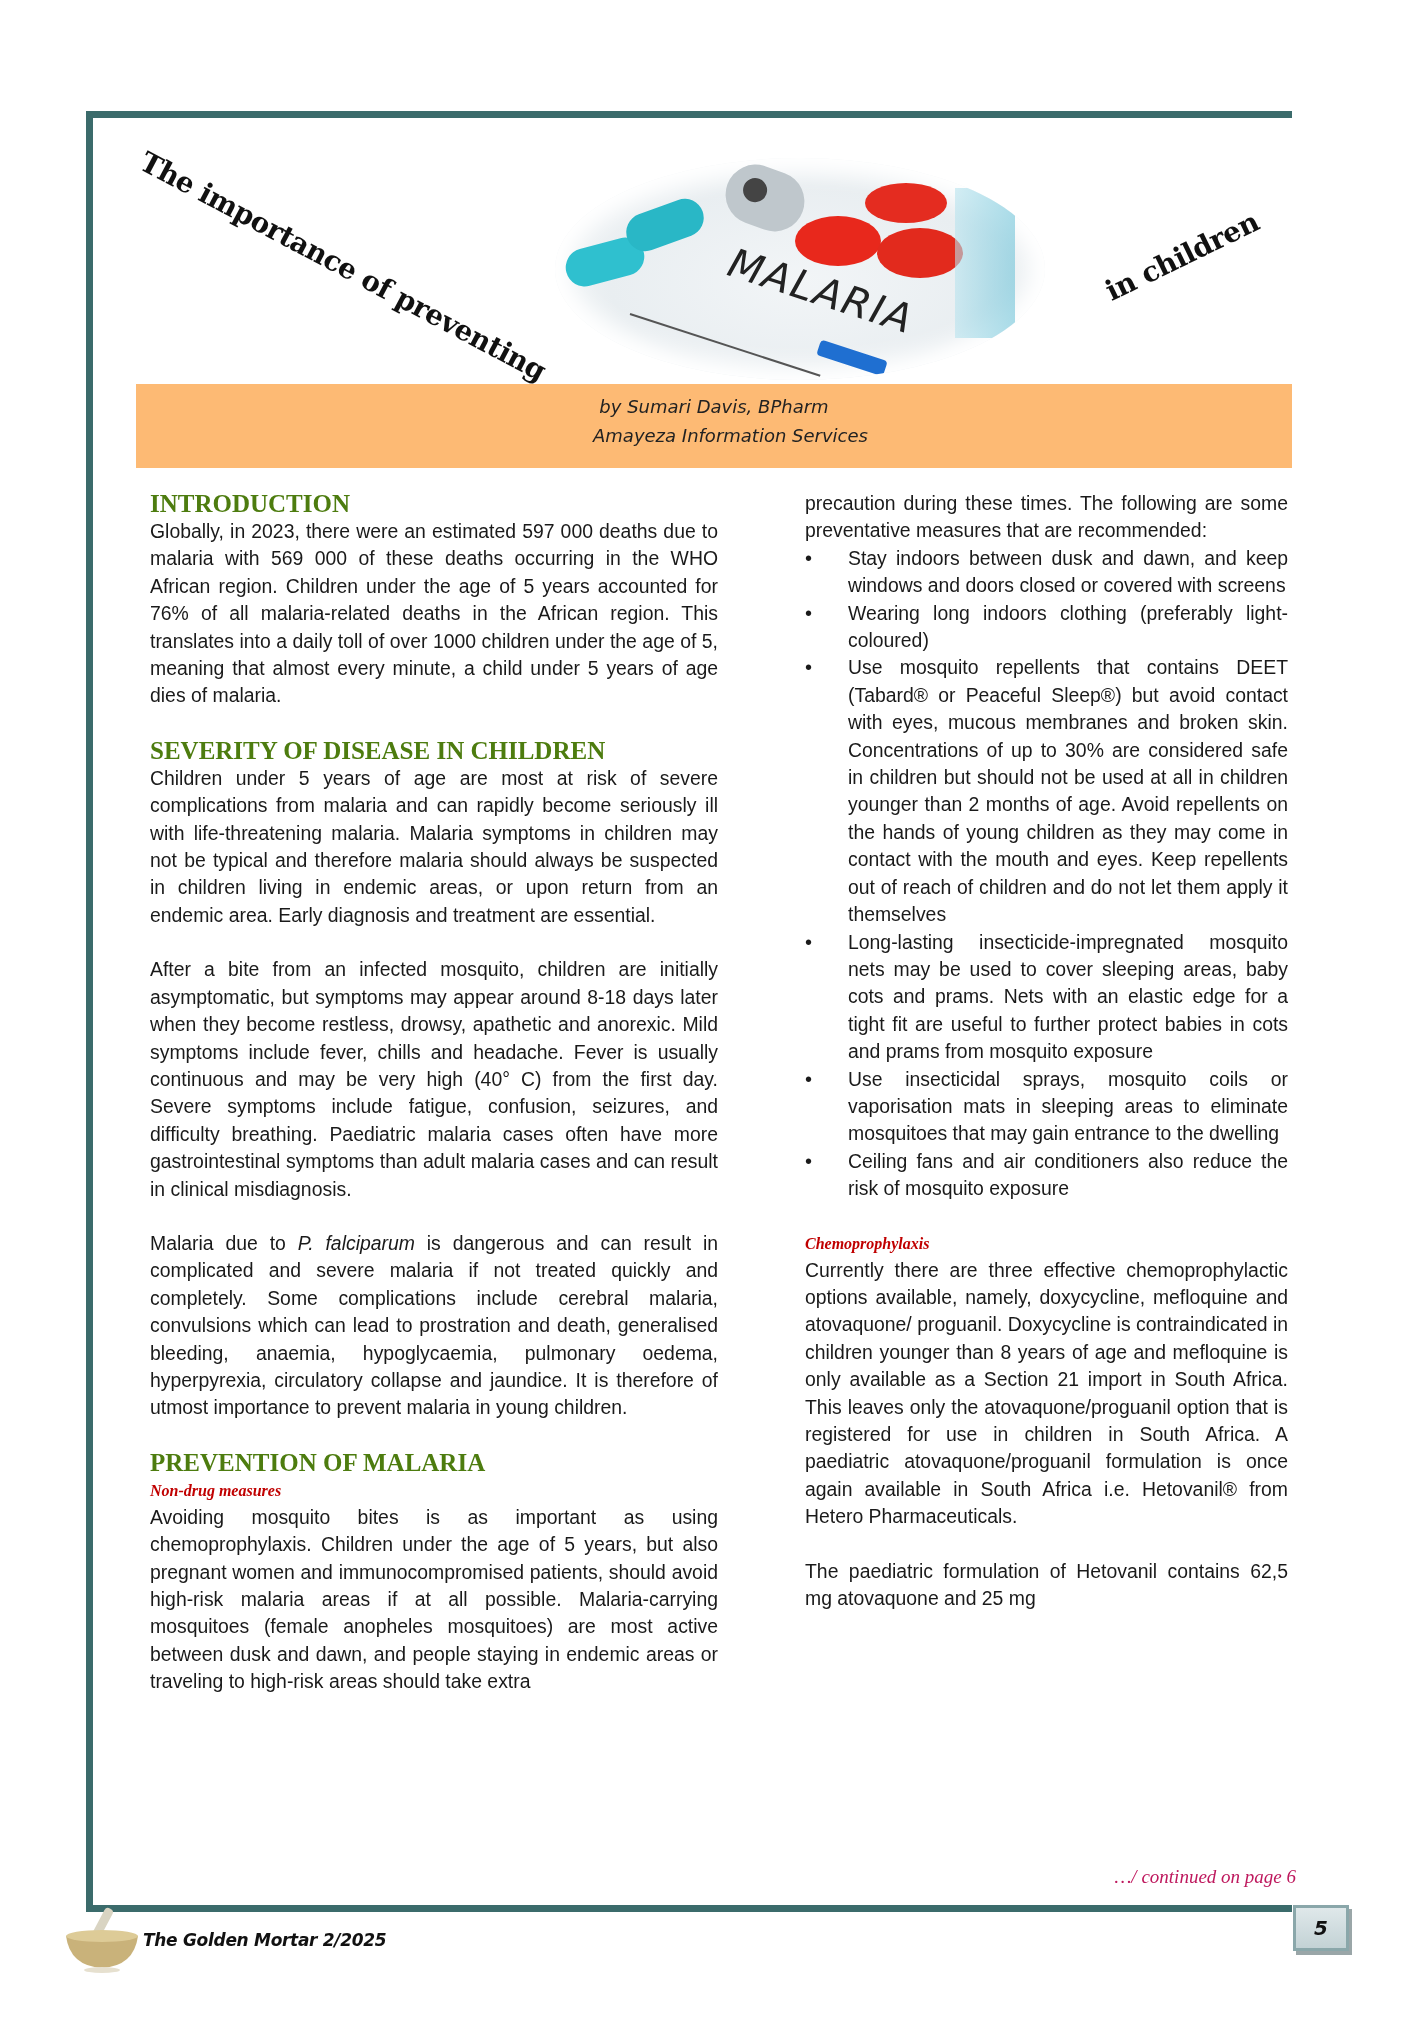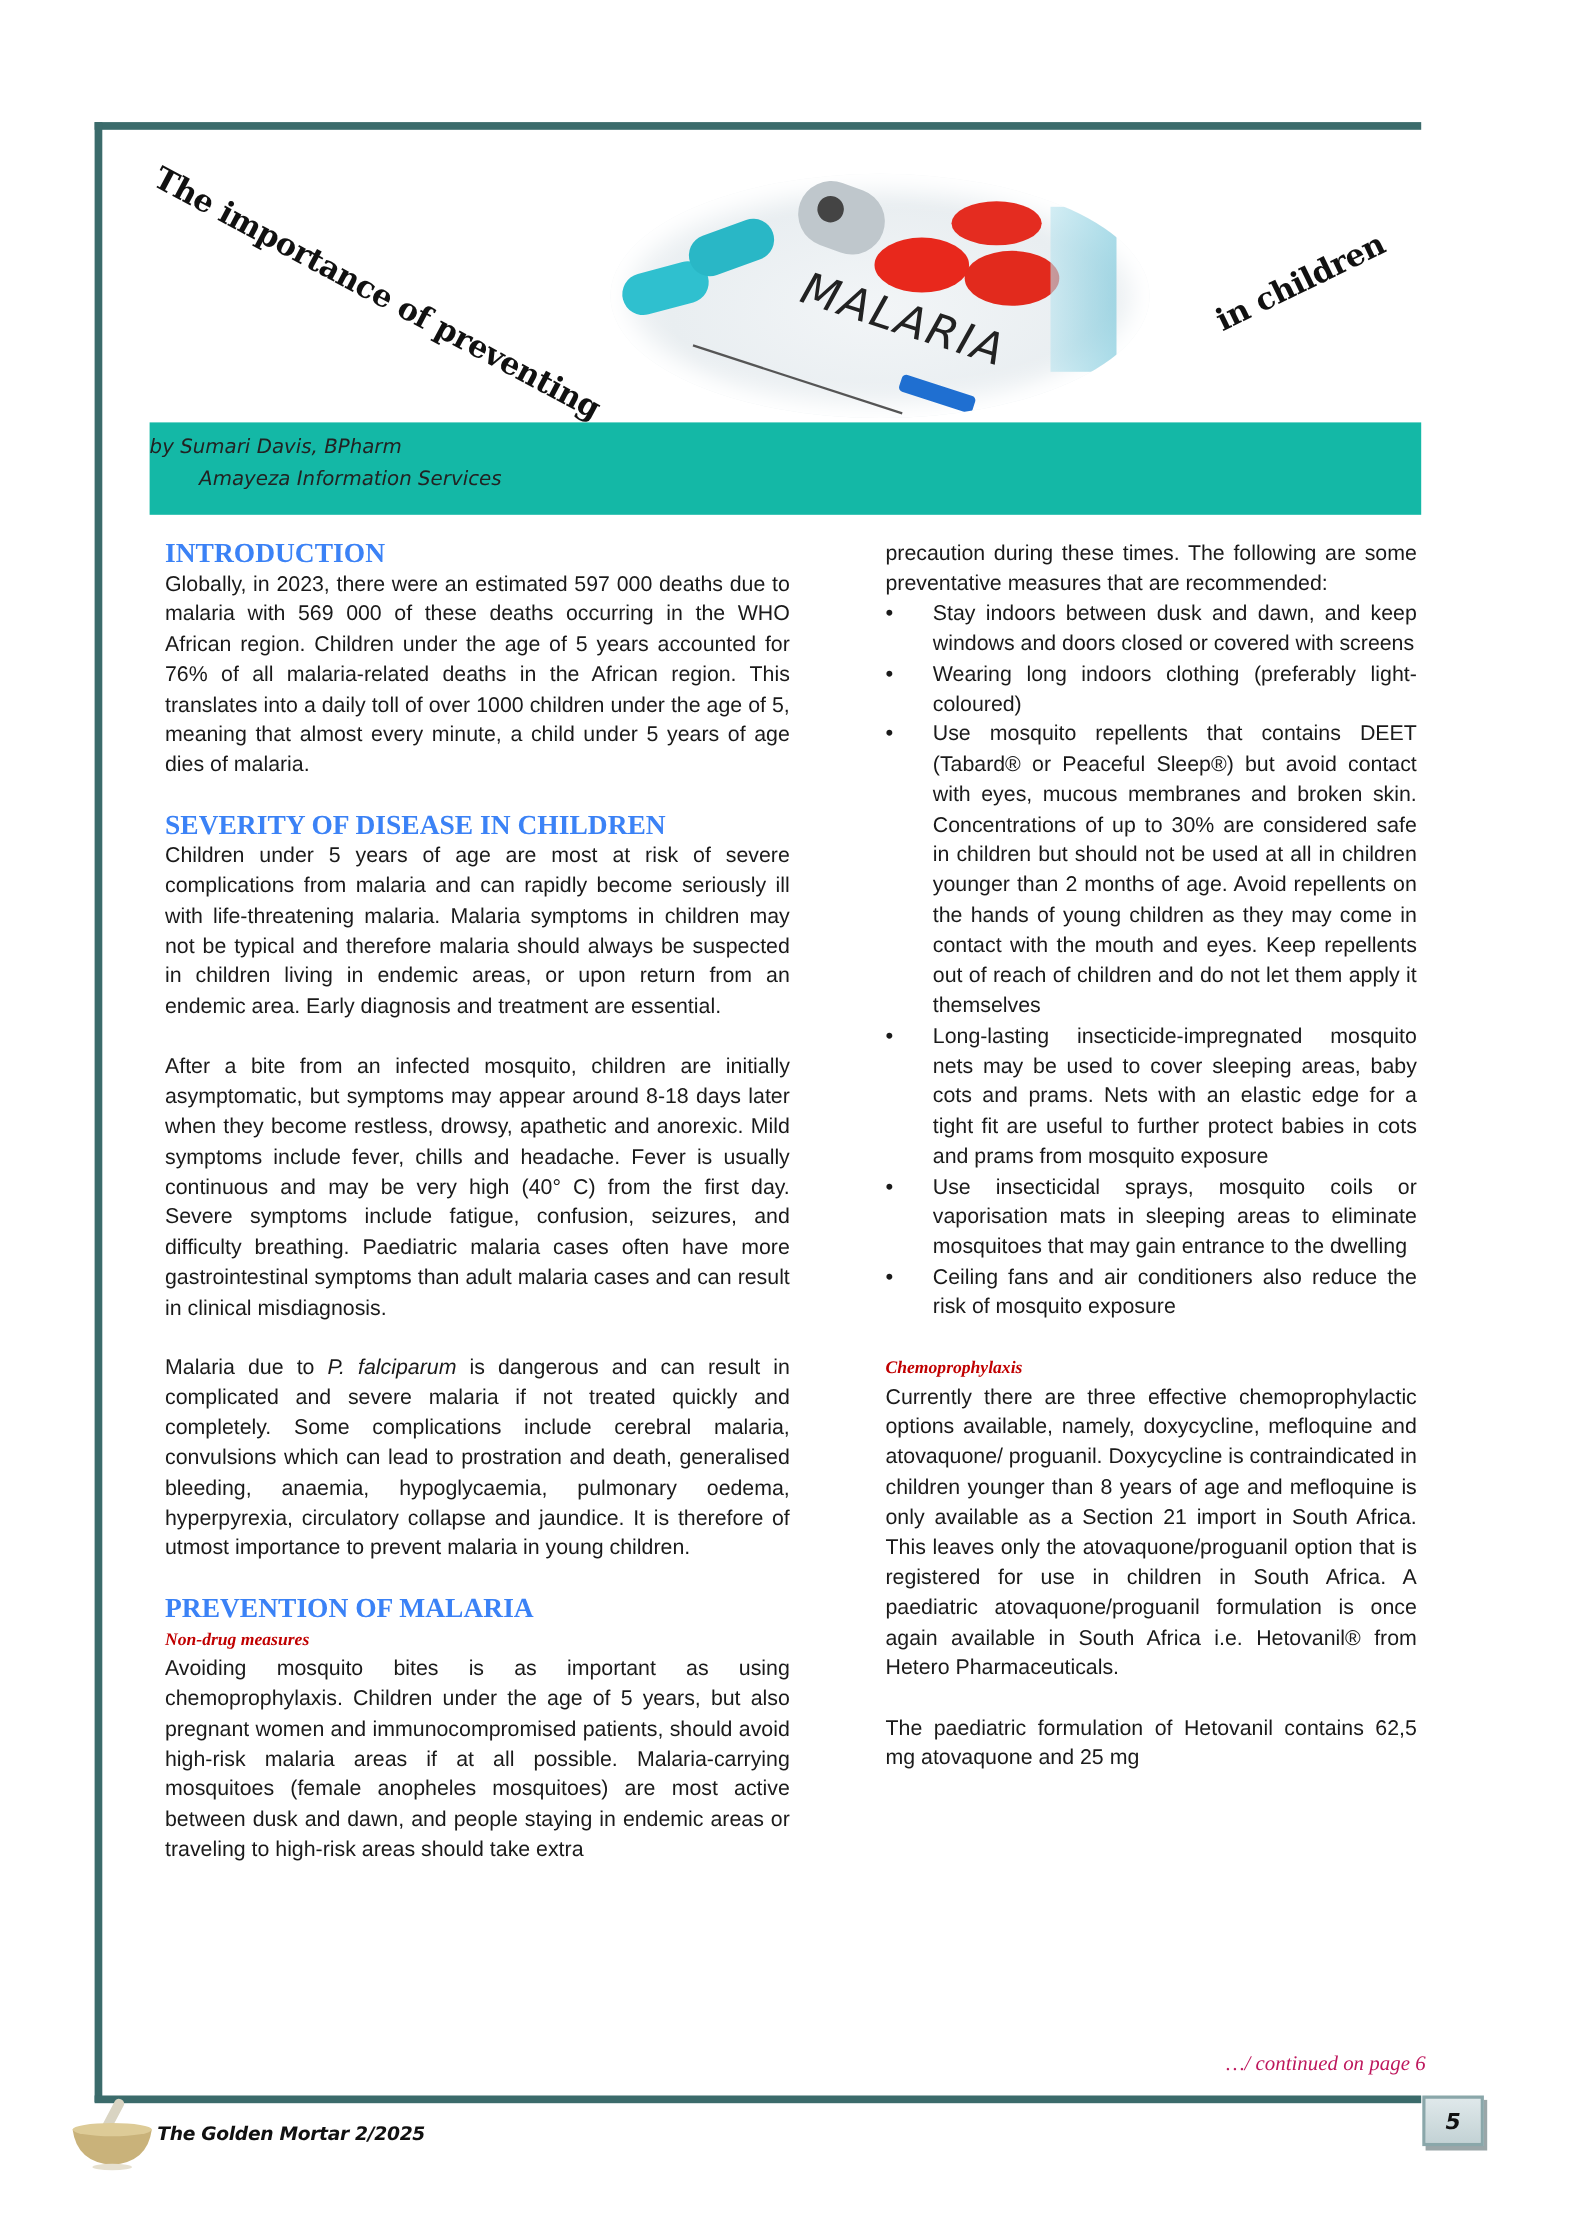--- a/index.html
+++ b/index.html
@@ -19,28 +19,28 @@
   .pill.red1 { left: 240px; top: 58px; width: 86px; height: 50px; background: #e8281c; border-radius: 50%; }
   .pill.red2 { left: 322px; top: 70px; width: 86px; height: 50px; background: #e22a1d; border-radius: 50%; }
   .pill.red3 { left: 310px; top: 25px; width: 82px; height: 40px; background: #e42c20; border-radius: 50%; }
   .vial { position: absolute; left: 170px; top: 10px; width: 80px; height: 60px; background: #bfc7cc; border-radius: 30px; transform: rotate(20deg); }
   .vial::after { content: ""; position: absolute; left: 16px; top: 14px; width: 24px; height: 24px; border-radius: 50%; background: #444; }
   .glass { position: absolute; left: 400px; top: 30px; width: 60px; height: 150px; background: linear-gradient(90deg, #b8e3ee, #6fc3d8); opacity: .6; }
   .malaria-word { position: absolute; left: 170px; top: 110px; font-family: "DejaVu Sans", sans-serif; font-style: italic; font-size: 40px; color: #222; transform: rotate(18deg); letter-spacing: 2px; }
   .syringe-line { position: absolute; left: 75px; top: 155px; width: 200px; height: 2px; background: #555; transform: rotate(18deg); transform-origin: left; }
   .syringe-tip { position: absolute; left: 262px; top: 192px; width: 70px; height: 16px; background: #1f6fd1; border-radius: 4px; transform: rotate(18deg); }
 
-  .byline { position: absolute; left: 136px; top: 384px; width: 1156px; height: 84px; background: #14b8a6; text-align: left; font-family: "DejaVu Sans", sans-serif; font-style: italic; font-size: 18px; color: #222; }
+  .byline { position: absolute; left: 136px; top: 384px; width: 1156px; height: 84px; background: #fdba74; text-align: center; font-family: "DejaVu Sans", sans-serif; font-style: italic; font-size: 18px; color: #222; }
   .byline .l1 { position: absolute; top: 12px; left: 0; right: 0; }
   .byline .l2 { position: absolute; top: 41px; left: 0; right: 12px; margin-left: 45px; }
 
   .col { position: absolute; font-family: "Liberation Sans", sans-serif; font-size: 19.4px; line-height: 27.4px; color: #1a1a1a; text-align: justify; }
   .col.left { left: 150px; top: 490px; width: 568px; }
   .col.right { left: 805px; top: 490px; width: 483px; }
-  .h1 { font-family: "Liberation Serif", serif; font-weight: bold; color: #3b82f6; font-size: 25px; line-height: 28px; margin: 0; text-align: left; }
+  .h1 { font-family: "Liberation Serif", serif; font-weight: bold; color: #4d7c0f; font-size: 25px; line-height: 28px; margin: 0; text-align: left; }
   .h2 { font-family: "Liberation Serif", serif; font-weight: bold; font-style: italic; color: #c00000; font-size: 16px; line-height: 27px; margin: 0; text-align: left; }
   p { margin: 0; }
   .gap { height: 27px; }
   ul.bullets { list-style: none; margin: 0; padding: 0; }
   ul.bullets li { position: relative; padding-left: 43px; }
   ul.bullets li::before { content: "\2022"; position: absolute; left: 0; top: 0; font-size: 20px; }
   .continued { position: absolute; right: 132px; top: 1866px; font-family: "Liberation Serif", serif; font-style: italic; font-size: 19px; color: #be185d; }
 
   .mortar { position: absolute; left: 62px; top: 1902px; width: 80px; height: 74px; }
   .footer-title { position: absolute; left: 143px; top: 1930px; font-family: "DejaVu Sans", sans-serif; font-weight: bold; font-style: italic; font-size: 17px; color: #111; letter-spacing: -0.3px; }

